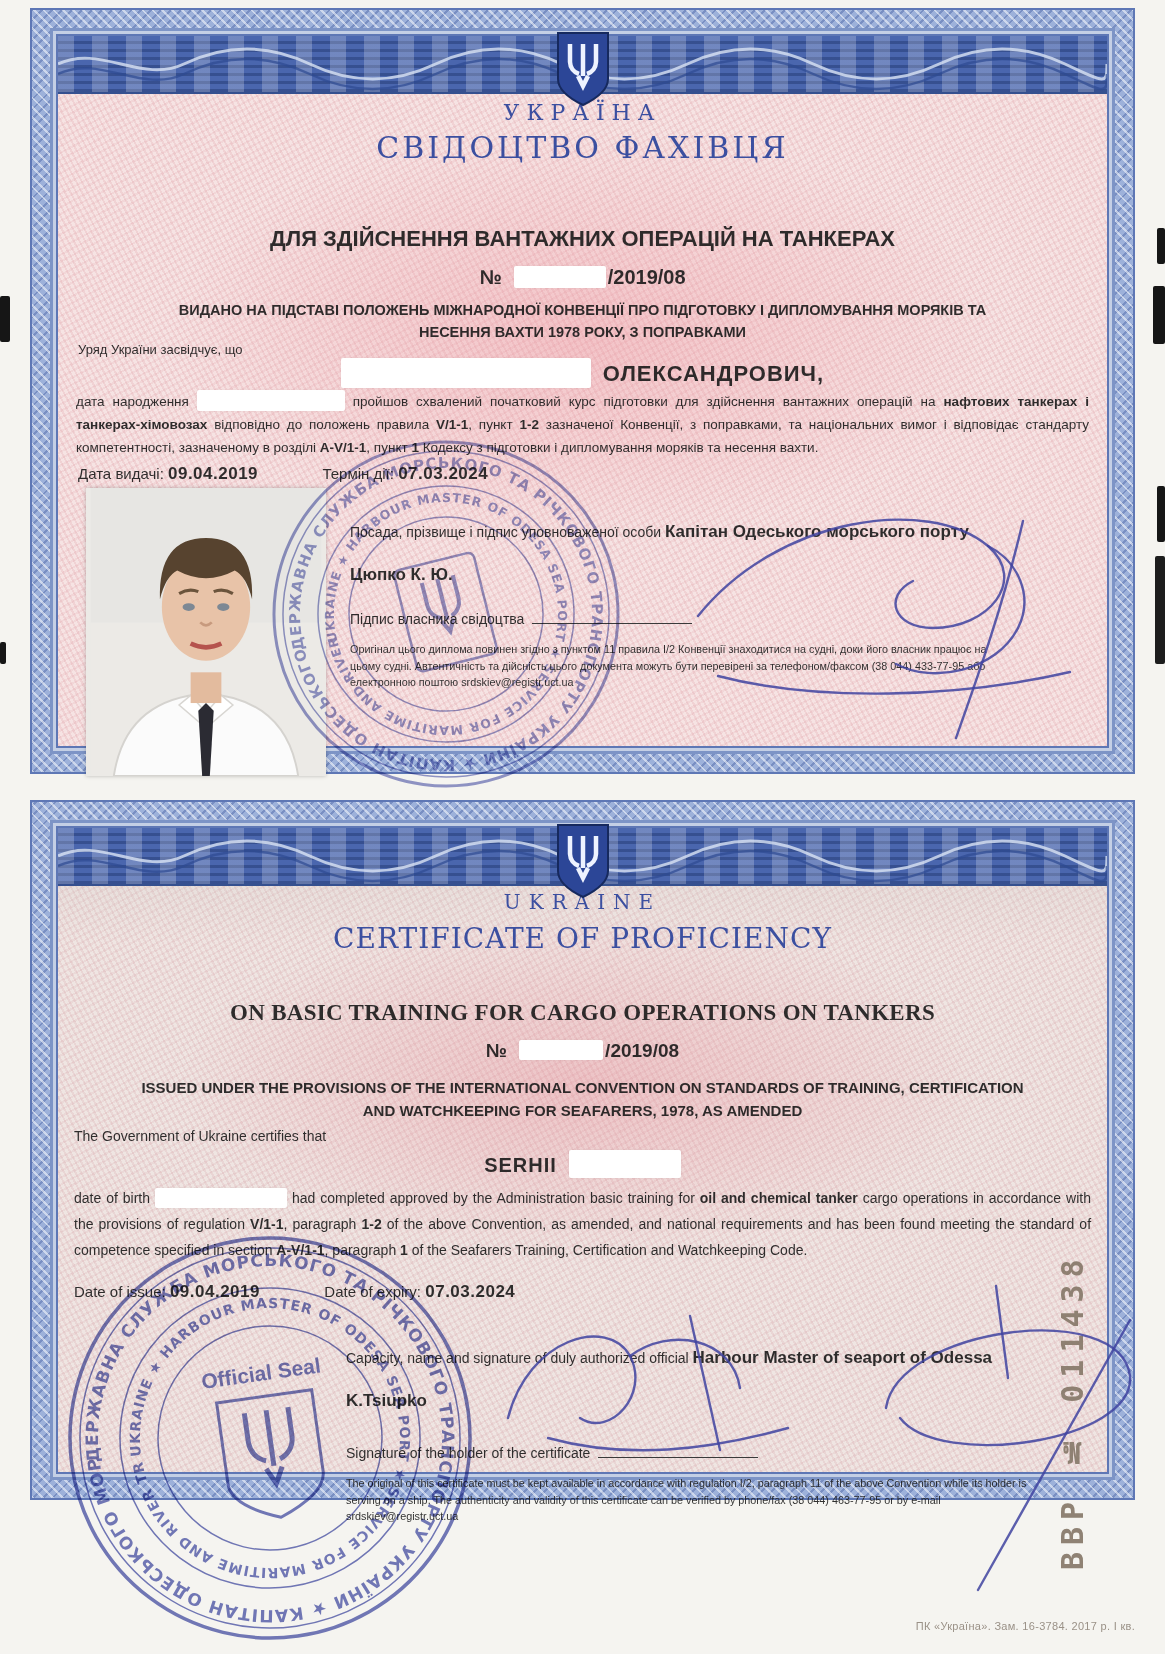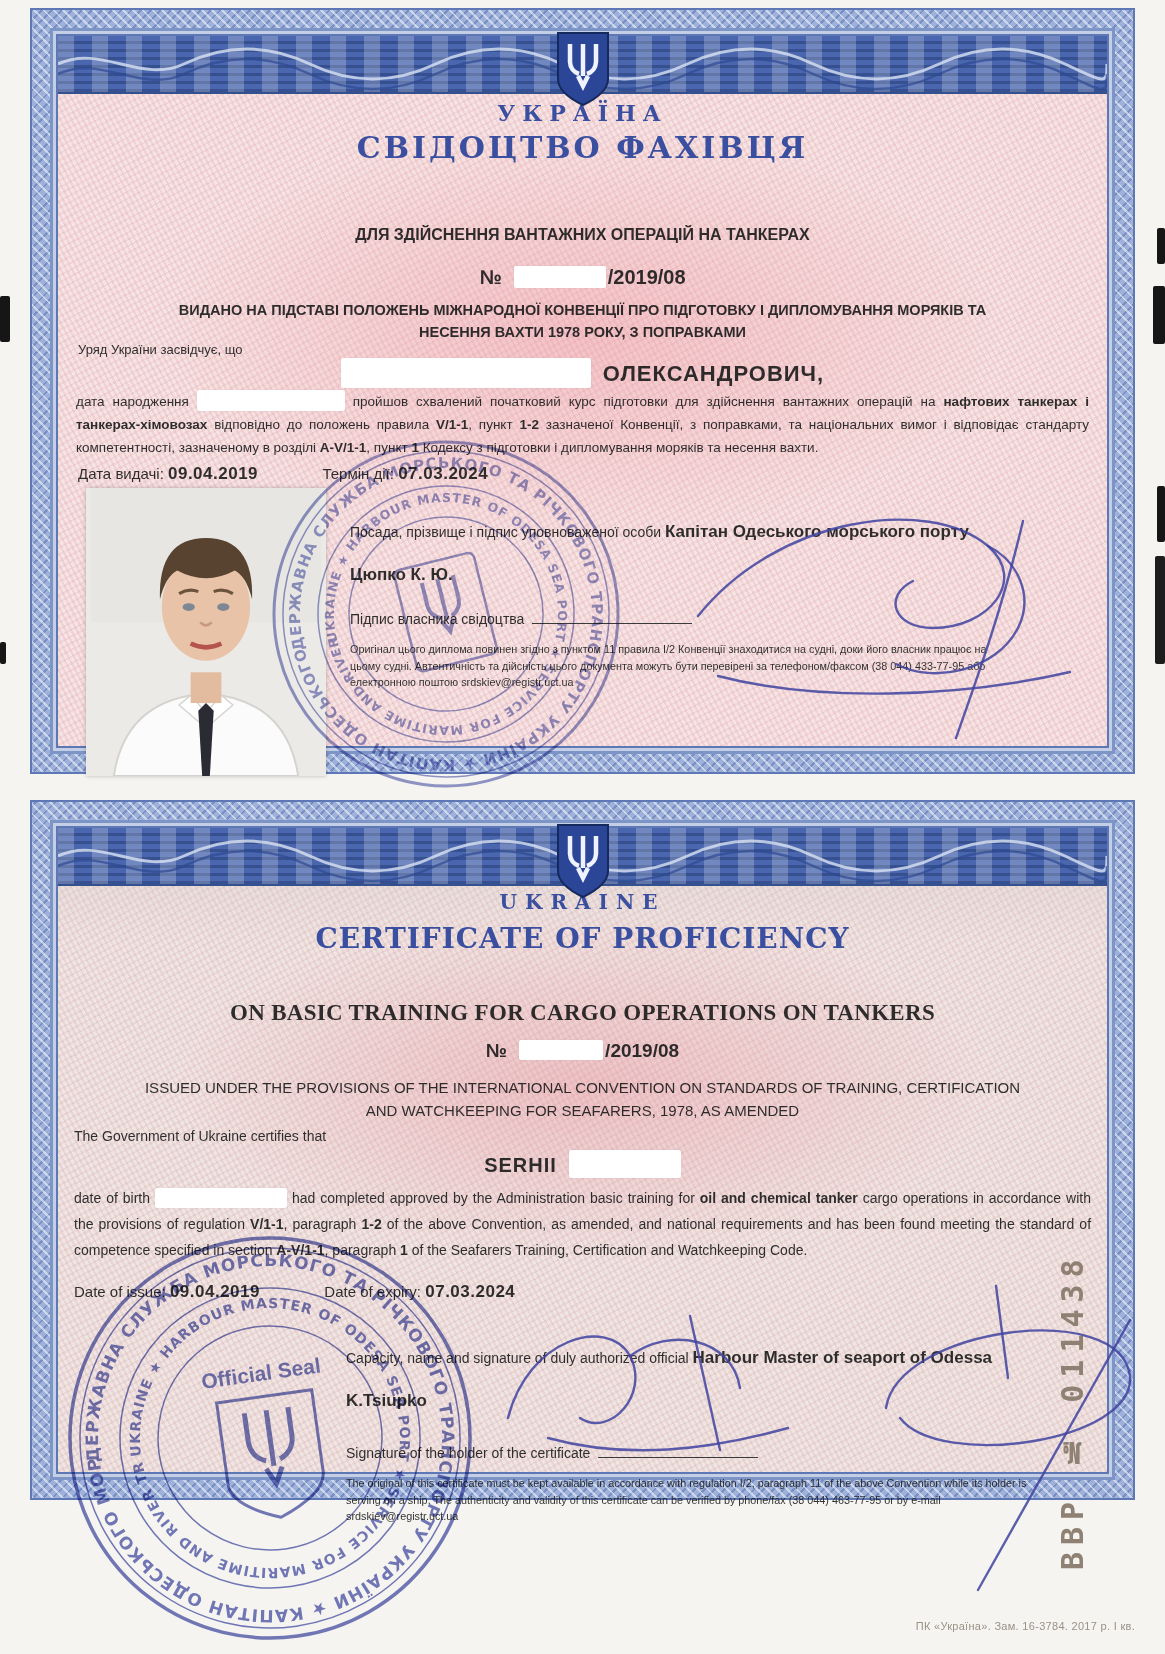--- a/index.html
+++ b/index.html
@@ -32,40 +32,40 @@
         background-image:
           repeating-linear-gradient(90deg, rgba(255,255,255,.22) 0 16px, rgba(255,255,255,0) 16px 34px),
           repeating-linear-gradient(0deg, rgba(18,38,88,.35) 0 3px, rgba(18,38,88,0) 3px 8px);
         border-bottom:2px solid #35508f;z-index:1;}
   .band svg{width:100%;height:100%;display:block;}
   .emblem{position:absolute;top:-6px;left:50%;transform:translateX(-50%);z-index:3;}
 
   
   .abs{position:absolute;left:0;right:0;}
   .ctr{text-align:center;}
-  .blue-serif{font-family:"DejaVu Serif",serif;color:#3b4fa0;font-weight:700;}
+  .blue-serif{font-family:"DejaVu Serif",serif;color:#3b4fa0;font-weight:400;}
   .ink{color:rgba(24,24,24,.9);}
   .c-country{top:64px;font-size:22px;letter-spacing:7px;z-index:2;}
   .c-title{top:94px;font-size:30px;letter-spacing:3px;z-index:2;}
   .c-sub1{top:158px;font-size:24px;font-weight:700;letter-spacing:.5px;}
-  .c-sub2{top:190px;font-size:16px;font-weight:700;}
+  .c-sub2{top:190px;font-size:22px;font-weight:700;}
   .c-number{top:230px;font-size:20px;font-weight:700;}
   .c-issued{top:264px;font-size:14.5px;font-weight:700;line-height:1.5;}
   .c-certify{top:306px;left:20px;right:auto;font-size:13px;}
   .c-name{top:322px;font-size:22px;font-weight:700;letter-spacing:1px;}
   .c-body{top:354px;left:18px;right:18px;margin:0;font-size:13.5px;line-height:1.72;text-align:justify;}
   .c-dates{top:428px;left:20px;right:auto;font-size:15px;}
   .c-dates b{font-size:17px;letter-spacing:.5px;}
   .dgap{display:inline-block;width:56px;}
 
   .e-country{top:62px;font-size:20px;letter-spacing:8px;z-index:2;}
   .e-title{top:94px;font-size:28px;letter-spacing:1px;z-index:2;}
   .e-sub{top:172px;font-size:23px;font-weight:700;letter-spacing:.3px;font-family:Liberation Serif, serif;}
   .e-number{top:212px;font-size:19px;font-weight:700;}
-  .e-issued{top:248px;font-size:15px;font-weight:400;line-height:1.55;}
+  .e-issued{top:248px;font-size:15px;font-weight:700;line-height:1.55;}
   .e-certify{top:300px;left:16px;right:auto;font-size:14px;}
   .e-name{top:322px;font-size:20px;font-weight:700;letter-spacing:1px;}
   .e-body{top:358px;left:16px;right:16px;margin:0;font-size:14px;line-height:1.85;text-align:justify;}
   .e-dates{top:454px;left:16px;right:auto;font-size:15px;}
   .e-dates b{font-size:17px;letter-spacing:.5px;}
 
   .official{position:absolute;z-index:4;}
   .cert1 .official{left:292px;top:486px;width:666px;}
   .cert2 .official{left:288px;top:520px;width:700px;}
   .cap-line{font-size:14px;}

